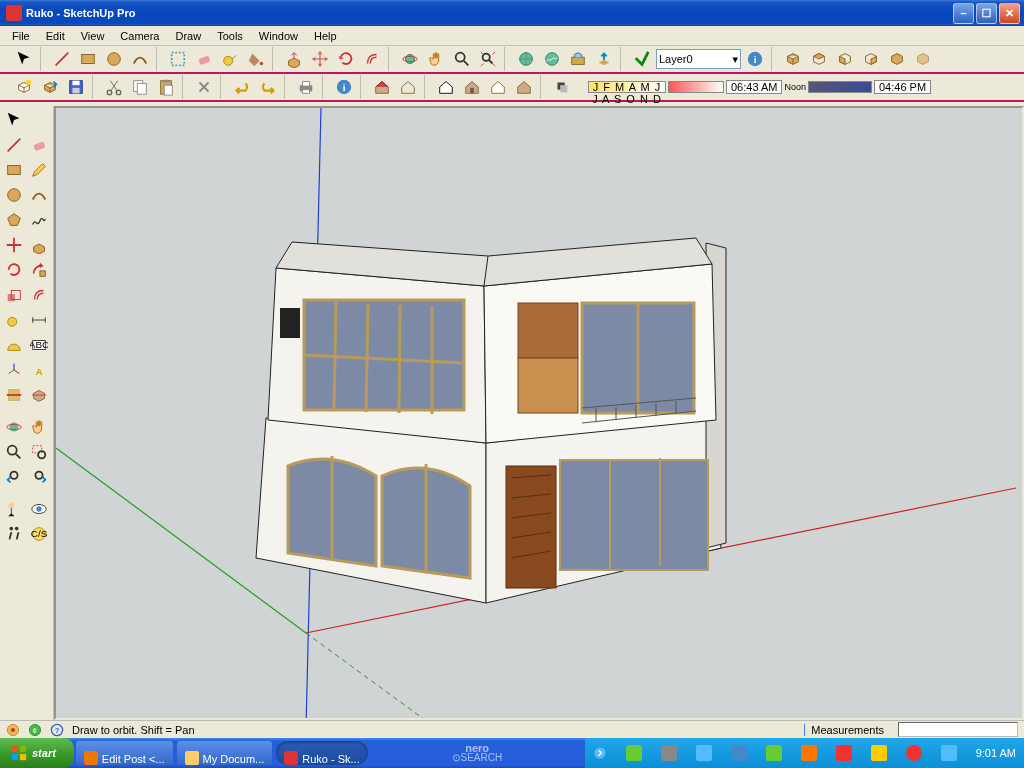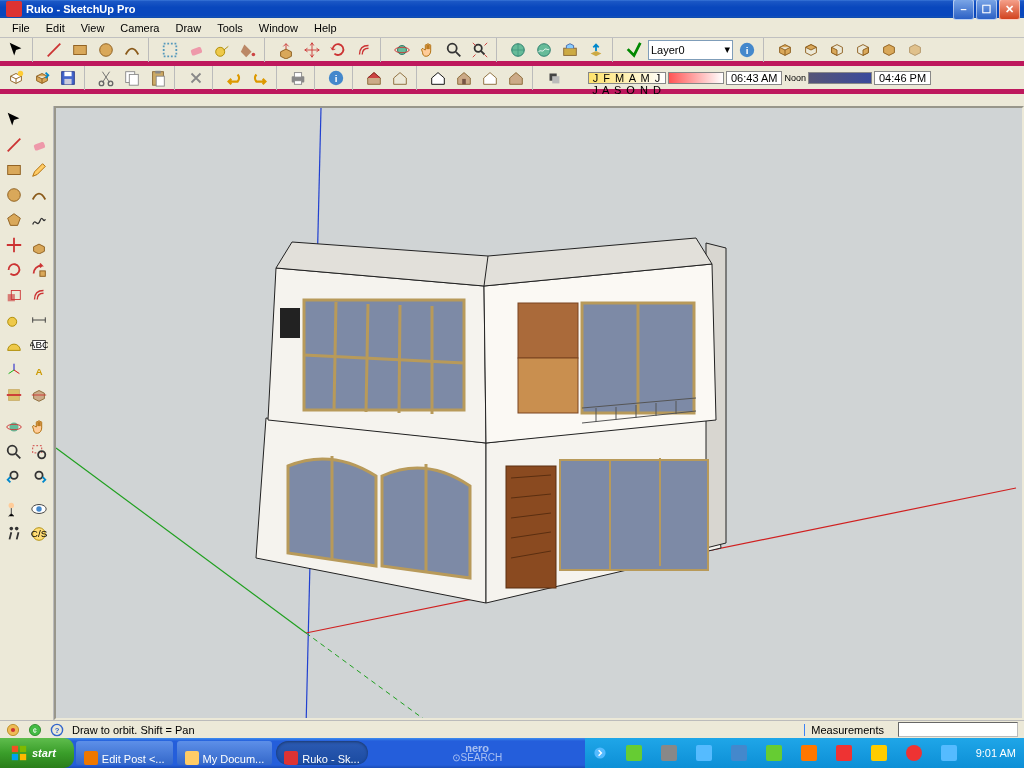--- a/index.html
+++ b/index.html
@@ -1,32 +1,32 @@
 <!DOCTYPE html>
 <html><head>
 <meta charset="utf-8">
 <style>
 * { margin:0; padding:0; box-sizing:border-box; font-family:Tahoma,Arial,sans-serif; font-size:11px; user-select:none; }
 body { width:1024px; height:768px; overflow:hidden; background:#ECE9D8; position:relative; }
-.titlebar { height:18px; background:linear-gradient(to bottom,#3b78d9 0%,#1b57c5 8%,#0947bd 40%,#0947bd 88%,#1856b8 95%,#0540a5 100%); display:flex; align-items:center; padding:0 4px 0 6px; color:#fff; }
+.titlebar { height:26px; background:linear-gradient(to bottom,#3b78d9 0%,#1b57c5 8%,#0947bd 40%,#0947bd 88%,#1856b8 95%,#0540a5 100%); display:flex; align-items:center; padding:0 4px 0 6px; color:#fff; }
 .titlebar .app-icon { width:16px; height:16px; background:#d33; border-radius:2px; margin-right:4px; }
 .titlebar .title { font-weight:bold; flex:1; }
 .winbtns { display:flex; gap:2px; }
 .winbtn { width:21px; height:21px; border-radius:3px; display:flex; align-items:center; justify-content:center; font-weight:bold; font-family:Arial; color:#fff; border:1px solid rgba(255,255,255,.5); }
 .winbtn.min,.winbtn.max { background:linear-gradient(#7aa5e6,#2c61c5); }
 .winbtn.close { background:linear-gradient(#f5a08a,#d1431f); }
 .menubar { height:20px; background:#ece9d8; display:flex; align-items:center; padding:0 4px; border-bottom:1px solid #c0c0c0; }
 .menubar span { padding:2px 8px; cursor:default; }
-.toolrow { height:28px; background:#ece9d8; display:flex; align-items:center; padding:0 4px; border-bottom:5px solid #be185d; gap:2px; }
+.toolrow { height:28px; background:#ece9d8; display:flex; align-items:center; padding:0 12px; border-bottom:2px solid #be185d; gap:2px; }
 .tb { width:24px; height:24px; display:flex; align-items:center; justify-content:center; border:1px solid transparent; border-radius:2px; }
 .tb svg { width:18px; height:18px; }
 .sep { width:6px; height:24px; border-left:1px solid #bbb; margin:0 2px; }
 .layer-select { height:20px; width:85px; font-size:11px; border:1px solid #7f9db9; background:#fff; padding:0 2px; display:flex; align-items:center; }
 .layer-select::after { content:"▾"; margin-left:auto; }
-.shadow-bar { display:flex; align-items:center; gap:2px; margin-left:20px; }
+.shadow-bar { display:flex; align-items:center; gap:2px; margin-left:12px; }
 .gradient { height:12px; width:78px; background:linear-gradient(to right,#ffe36b,#fff); border:1px solid #888; font-size:8px; text-align:center; line-height:10px; letter-spacing:1px; }
 .grad2 { height:12px; width:56px; background:linear-gradient(to right,#f55,#fff); border:1px solid #888; }
 .timebox { height:14px; padding:0 4px; border:1px solid #888; background:#fff; font-size:11px; display:flex; align-items:center; }
 .grad3 { height:12px; width:64px; background:linear-gradient(to right,#557,#3a4a9c); border:1px solid #888; }
 .main { position:absolute; top:106px; left:0; right:0; bottom:48px; display:flex; }
 .side-toolbar { width:54px; background:#ece9d8; border-right:1px solid #bbb; display:flex; flex-wrap:wrap; align-content:flex-start; padding:2px; gap:1px; }
 .side-toolbar .tb { width:24px; height:24px; }
 .viewport { flex:1; background:#d0d4d5; position:relative; border:2px inset #ece9d8; overflow:hidden; }
 .statusbar { position:absolute; bottom:30px; left:0; right:0; height:18px; background:#ece9d8; border-top:1px solid #bbb; display:flex; align-items:center; padding:0 6px; gap:8px; }
 .status-icon { width:14px; height:14px; }

